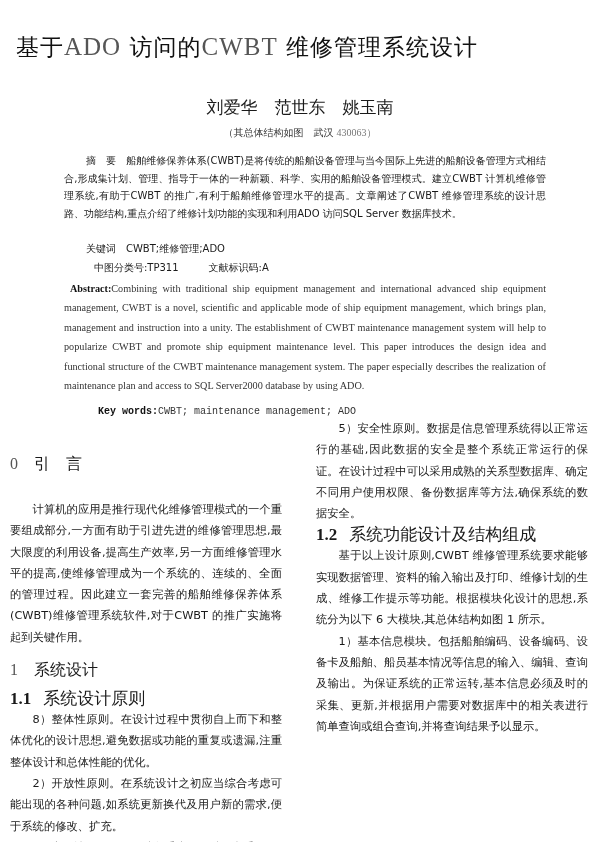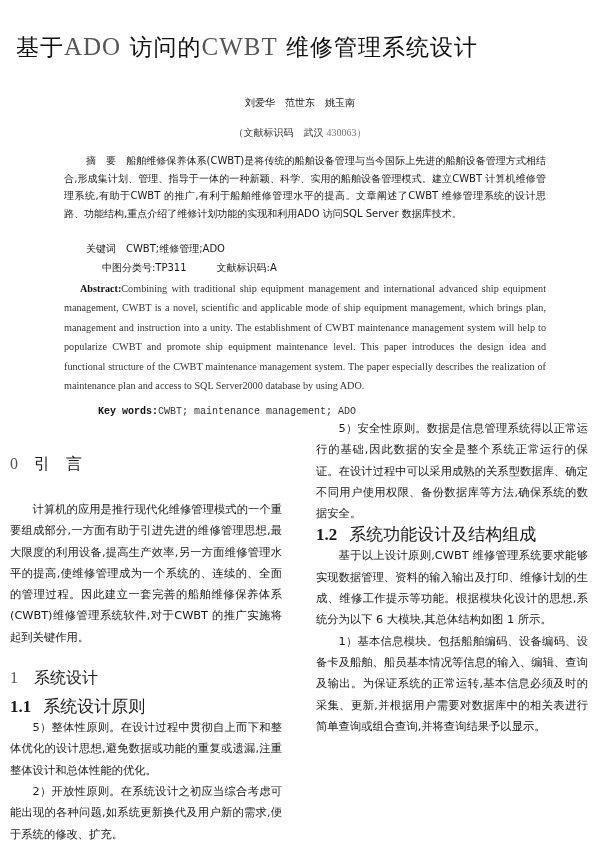--- a/index.html
+++ b/index.html
@@ -1,69 +1,69 @@
 <!DOCTYPE html>
 <html><head>
 <meta charset="utf-8">
 <style>
   html, body { margin: 0; padding: 0; background: #ffffff; }
   body { width: 600px; height: 842px; position: relative; overflow: hidden; color: #1a1a1a;
          font-family: "DejaVu Sans", sans-serif; }
   .abs { position: absolute; }
   .title { left: 0; width: 494px; top: 32px; text-align: center; font-size: 23px; letter-spacing: 1px; color: #111; }
   .title .latin { font-family: "Liberation Serif", serif; font-size: 25px; }
-  .authors { left: 0; width: 600px; top: 96px; text-align: center; font-size: 10px; word-spacing: 8px; }
+  .authors { left: 0; width: 600px; top: 96px; text-align: center; font-size: 17px; word-spacing: 8px; }
   .affil { left: 0; width: 600px; top: 126px; text-align: center; font-size: 10px; color: #333; }
   .affil .zip { font-family: "Liberation Serif", serif; color: #777; }
   .abstract-cn { left: 64px; width: 482px; top: 152px; font-size: 10px; line-height: 17.7px; text-align: justify; }
   .abstract-cn .label { letter-spacing: 10px; margin-left: 22px; margin-right: 0; }
   .kw-cn { left: 86px; top: 242px; font-size: 10px; }
-  .clc { left: 102px; top: 261px; font-size: 10px; }
+  .clc { left: 94px; top: 261px; font-size: 10px; }
   .clc .gap { display: inline-block; width: 30px; }
   .abstract-en { left: 64px; width: 482px; top: 279px; font-family: "Liberation Serif", serif; font-size: 10.2px;
                  line-height: 19.4px; text-align: justify; color: #333; }
-  .abstract-en b { color: #111; margin-left: 16px; }
+  .abstract-en b { color: #111; margin-left: 6px; }
   .kw-en { left: 98px; top: 406px; font-family: Liberation Mono, monospace; font-size: 10px; color: #333; }
   .kw-en b { color: #111; }
   .col { width: 272px; font-size: 11.3px; line-height: 21.3px; text-align: justify; }
   .col p { margin: 0; }
   .indent { text-indent: 2em; }
   .col-left { left: 10px; top: 452px; }
   .col-right { left: 316px; top: 418px; }
   .h1 { font-size: 16px; margin: 0; line-height: 24px; }
   .h1 .num { font-family: "Liberation Serif", serif; color: #555; font-size: 16px; margin-right: 16px; }
   .h2 { font-size: 17px; line-height: 20px; }
   .h2 .num { font-family: "Liberation Serif", serif; font-weight: bold; margin-right: 12px; }
   .latin { font-family: "Liberation Serif", serif; color: #555; }
 </style>
 </head>
 <body>
 
 <div class="abs title"><span>基于</span><span class="latin">ADO</span><span> 访问的</span><span class="latin">CWBT</span><span> 维修管理系统设计</span></div>
 
 <div class="abs authors">刘爱华　范世东　姚玉南</div>
 
-<div class="abs affil"><span>（文献标识码　武汉</span> <span class="zip">430063）</span></div>
+<div class="abs affil"><span>（其总体结构如图　武汉</span> <span class="zip">430063）</span></div>
 
 <div class="abs abstract-cn"><span class="label">摘要</span><span>船舶维修保养体系(CWBT)是将传统的船舶设备管理与当今国际上先进的船舶设备管理方式相结合,形成集计划、管理、指导于一体的一种新颖、科学、实用的船舶设备管理模式。建立CWBT 计算机维修管理系统,有助于CWBT 的推广,有利于船舶维修管理水平的提高。文章阐述了CWBT 维修管理系统的设计思路、功能结构,重点介绍了维修计划功能的实现和利用ADO 访问SQL Server 数据库技术。</span></div>
 
 <div class="abs kw-cn">关键词　CWBT;维修管理;ADO</div>
 
 <div class="abs clc"><span>中图分类号:TP311</span><span class="gap"></span><span>文献标识码:A</span></div>
 
 <div class="abs abstract-en"><b>Abstract:</b><span>Combining with traditional ship equipment management and international advanced ship equipment management, CWBT is a novel, scientific and applicable mode of ship equipment management, which brings plan, management and instruction into a unity. The establishment of CWBT maintenance management system will help to popularize CWBT and promote ship equipment maintenance level. This paper introduces the design idea and functional structure of the CWBT maintenance management system. The paper especially describes the realization of maintenance plan and access to SQL Server2000 database by using ADO.</span></div>
 
 <div class="abs kw-en"><b>Key words:</b><span>CWBT; maintenance management; ADO</span></div>
 
 <div class="abs col col-left">
   <div class="h1"><span class="num">0</span><span>引　言</span></div>
   <p class="indent" style="margin-top:23px">计算机的应用是推行现代化维修管理模式的一个重要组成部分,一方面有助于引进先进的维修管理思想,最大限度的利用设备,提高生产效率,另一方面维修管理水平的提高,使维修管理成为一个系统的、连续的、全面的管理过程。因此建立一套完善的船舶维修保养体系(CWBT)维修管理系统软件,对于CWBT 的推广实施将起到关键作用。</p>
-  <div class="h1" style="margin-top:18px"><span class="num">1</span><span>系统设计</span></div>
+  <div class="h1" style="margin-top:10px"><span class="num">1</span><span>系统设计</span></div>
   <div class="h2" style="margin-top:6px"><span class="num">1.1</span><span>系统设计原则</span></div>
-  <p class="indent">5）整体性原则。在设计过程中贯彻自上而下和整体优化的设计思想,避免数据或功能的重复或遗漏,注重整体设计和总体性能的优化。</p>
+  <p class="indent">8）整体性原则。在设计过程中贯彻自上而下和整体优化的设计思想,避免数据或功能的重复或遗漏,注重整体设计和总体性能的优化。</p>
   <p class="indent">2）开放性原则。在系统设计之初应当综合考虑可能出现的各种问题,如系统更新换代及用户新的需求,便于系统的修改、扩充。</p>
   <p class="indent">3）应用性原则。尽量避免系统开发过程中重</p>
 </div>
 
 <div class="abs col col-right">
   <p class="indent">5）安全性原则。数据是信息管理系统得以正常运行的基础,因此数据的安全是整个系统正常运行的保证。在设计过程中可以采用成熟的关系型数据库、确定不同用户使用权限、备份数据库等方法,确保系统的数据安全。</p>
   <div class="h2"><span class="num">1.2</span><span>系统功能设计及结构组成</span></div>
   <p class="indent">基于以上设计原则,CWBT 维修管理系统要求能够实现数据管理、资料的输入输出及打印、维修计划的生成、维修工作提示等功能。根据模块化设计的思想,系统分为以下 6 大模块,其总体结构如图 1 所示。</p>
   <p class="indent">1）基本信息模块。包括船舶编码、设备编码、设备卡及船舶、船员基本情况等信息的输入、编辑、查询及输出。为保证系统的正常运转,基本信息必须及时的采集、更新,并根据用户需要对数据库中的相关表进行简单查询或组合查询,并将查询结果予以显示。</p>
 </div>

